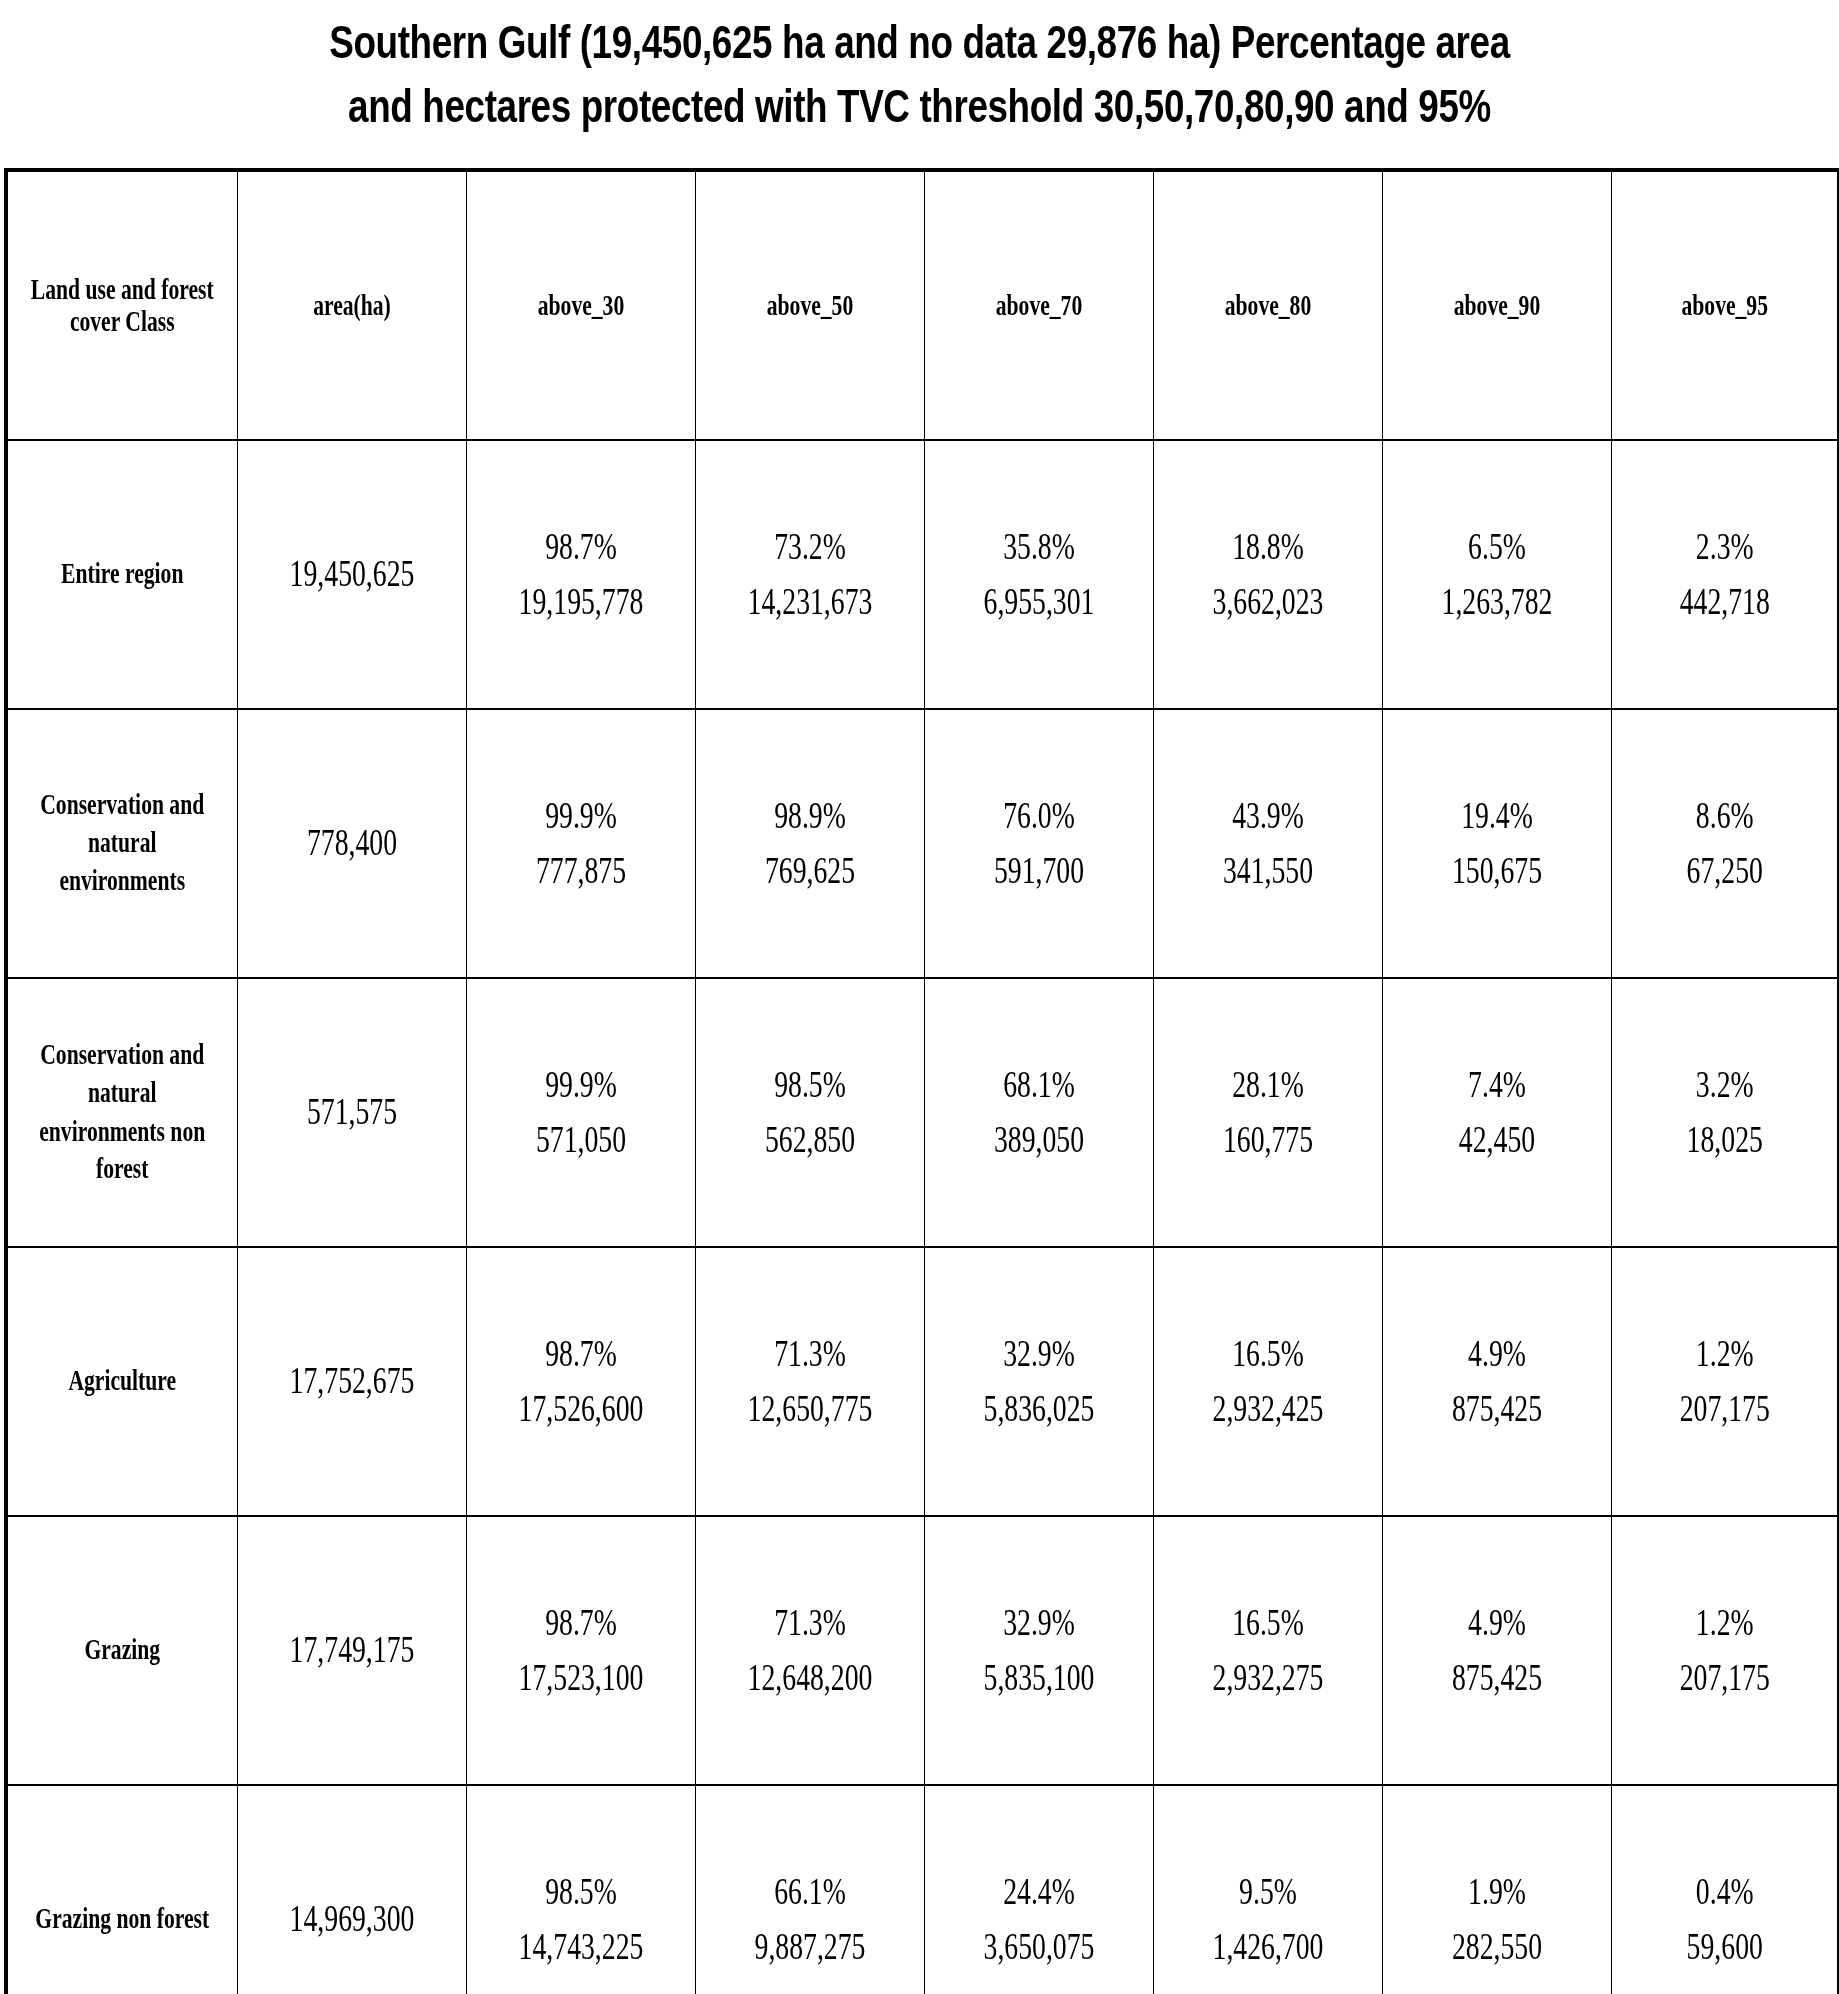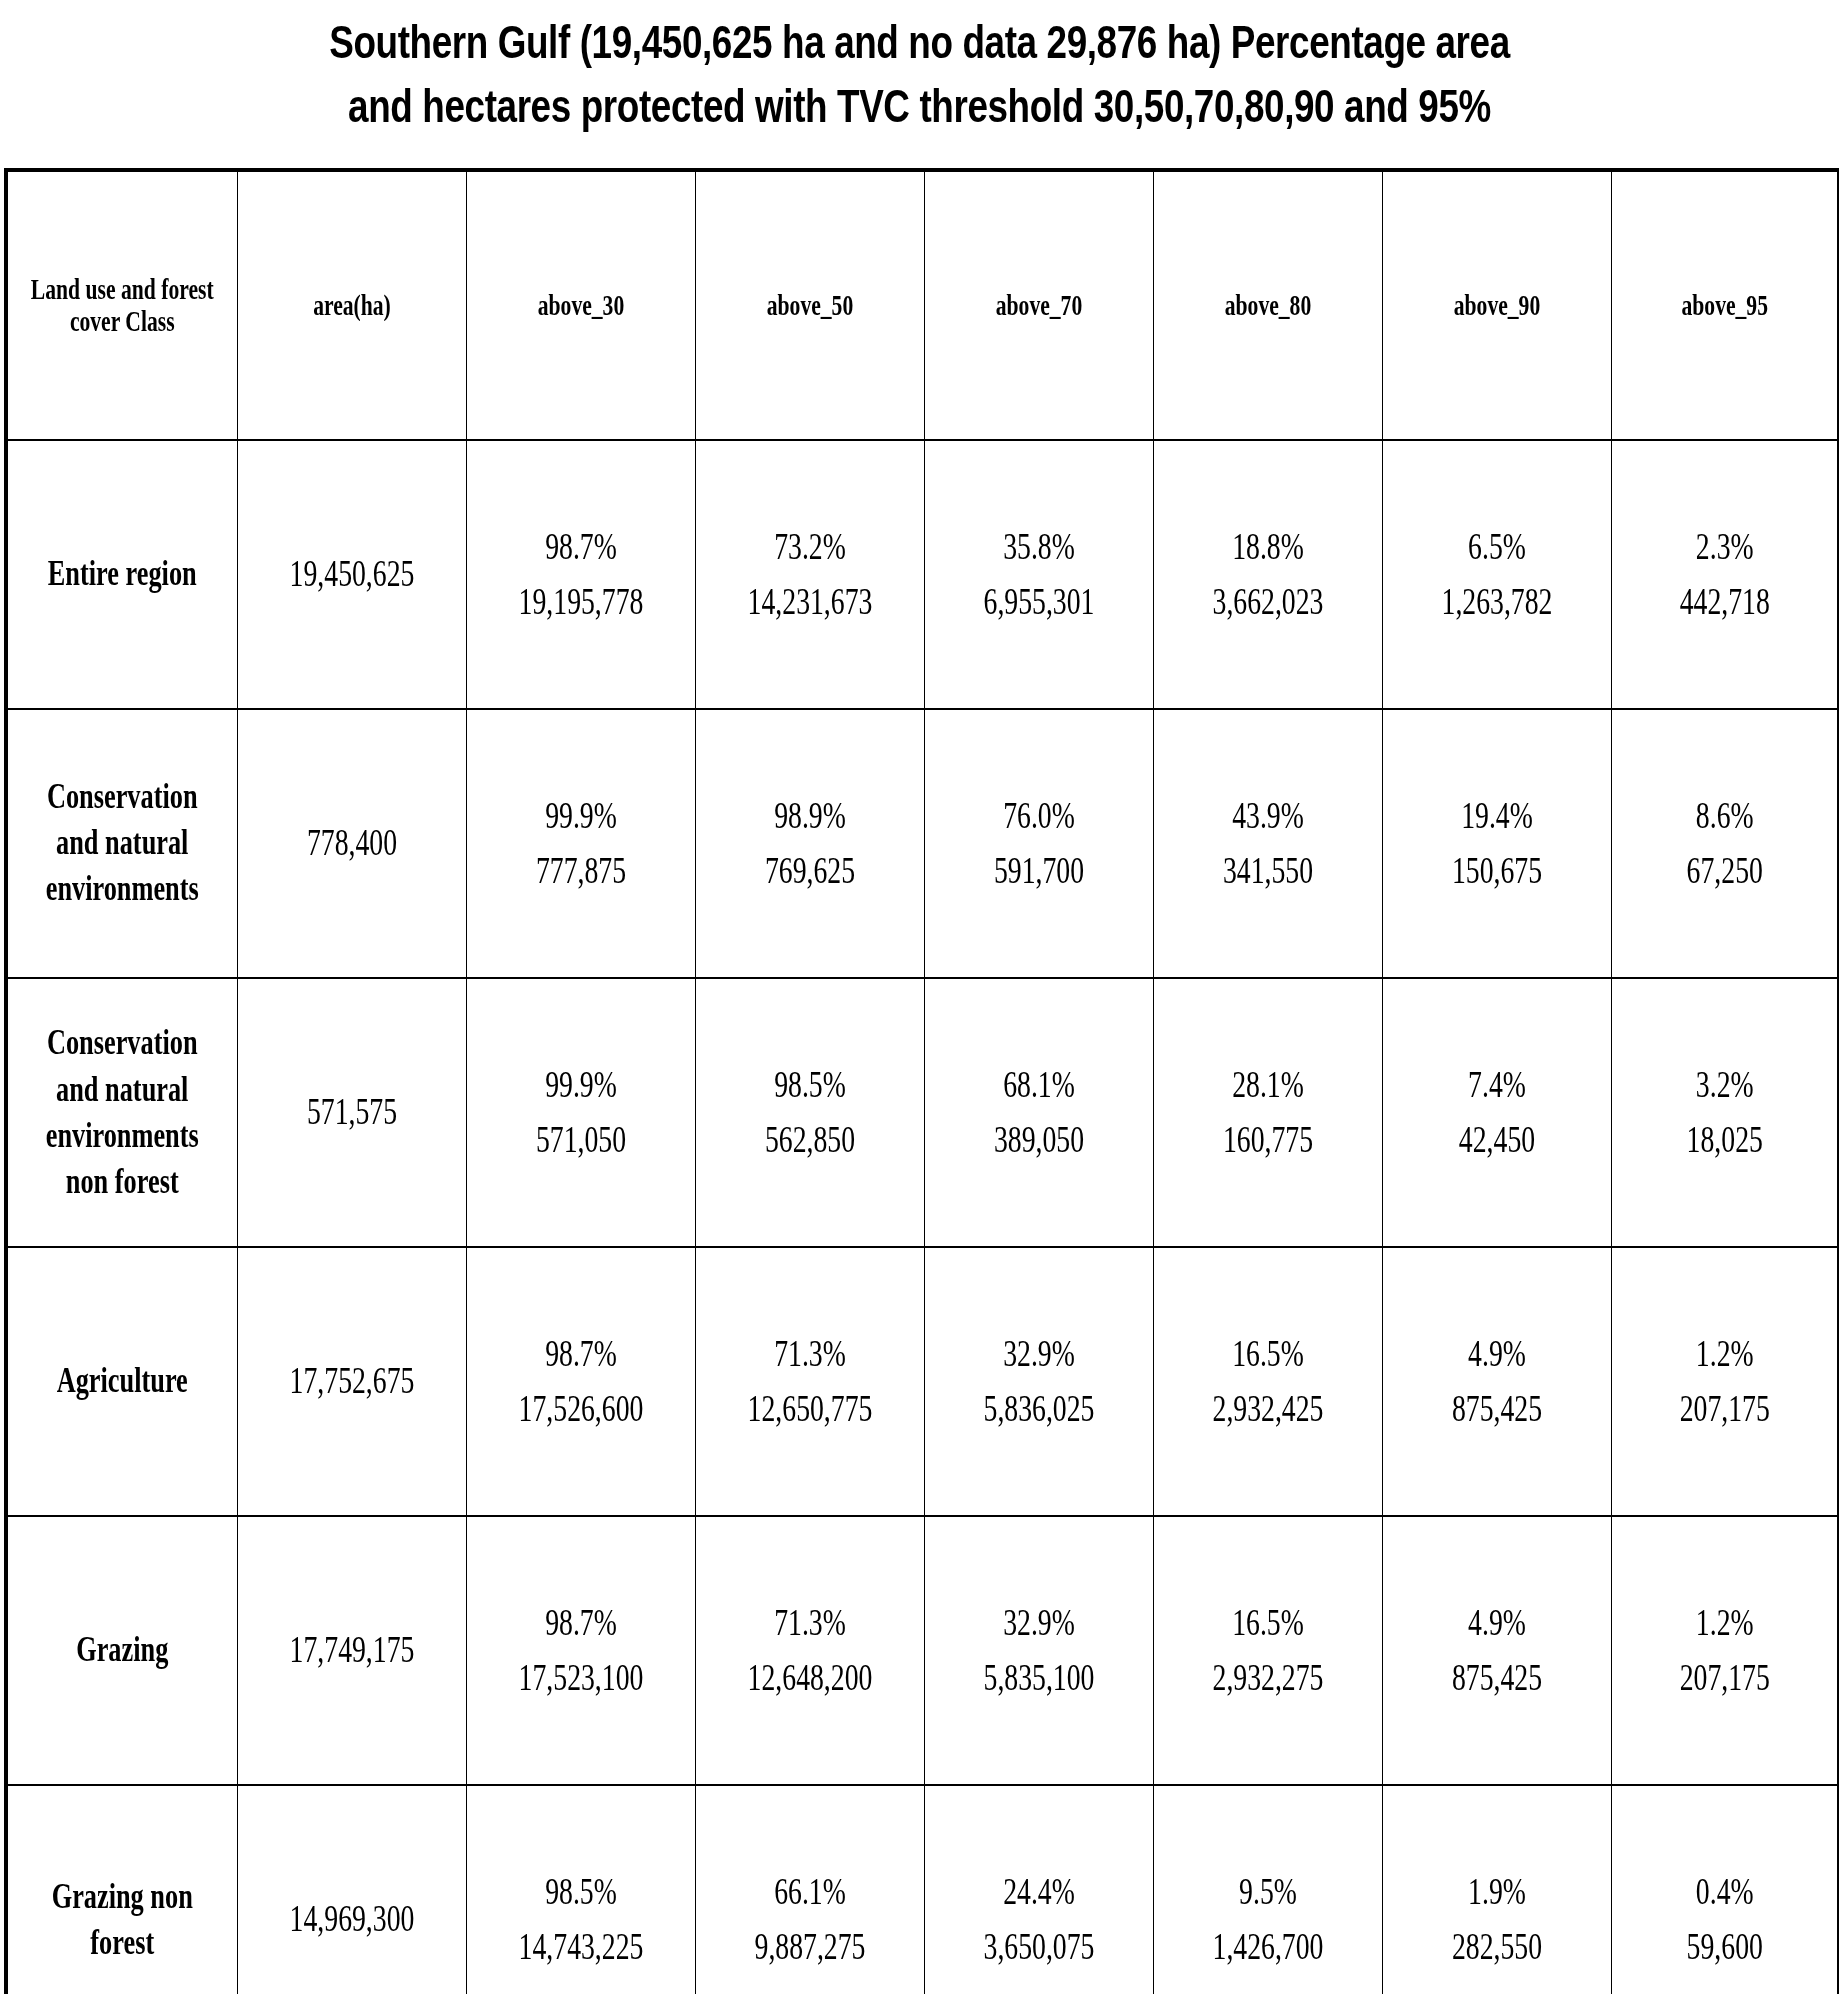--- a/index.html
+++ b/index.html
@@ -24,21 +24,21 @@
     border:4px solid #000;
   }
   .tbl th, .tbl td {
     border-style:solid; border-color:#000;
     border-width:2.8px 1.6px;
     text-align:center; vertical-align:middle;
     padding:0; overflow:hidden;
   }
   .tbl th { height:267px; font-weight:bold; font-size:23px; }
   .tbl td { height:267px; font-size:29.5px; font-weight:normal; }
-  .tbl td.rowlabel { font-weight:bold; font-size:28px; line-height:1.32; }
+  .tbl td.rowlabel { font-weight:bold; font-size:23px; line-height:1.32; }
   .cw { transform:scale(0.94,1.25); transform-origin:50% 50%; }
   .rowlabel .cw, th .cw { padding:0 11.2px; }
   .duo div { line-height:1.5; }
 </style>
 </head>
 <body>
 
 <div class="page">
 
   <div class="title">

